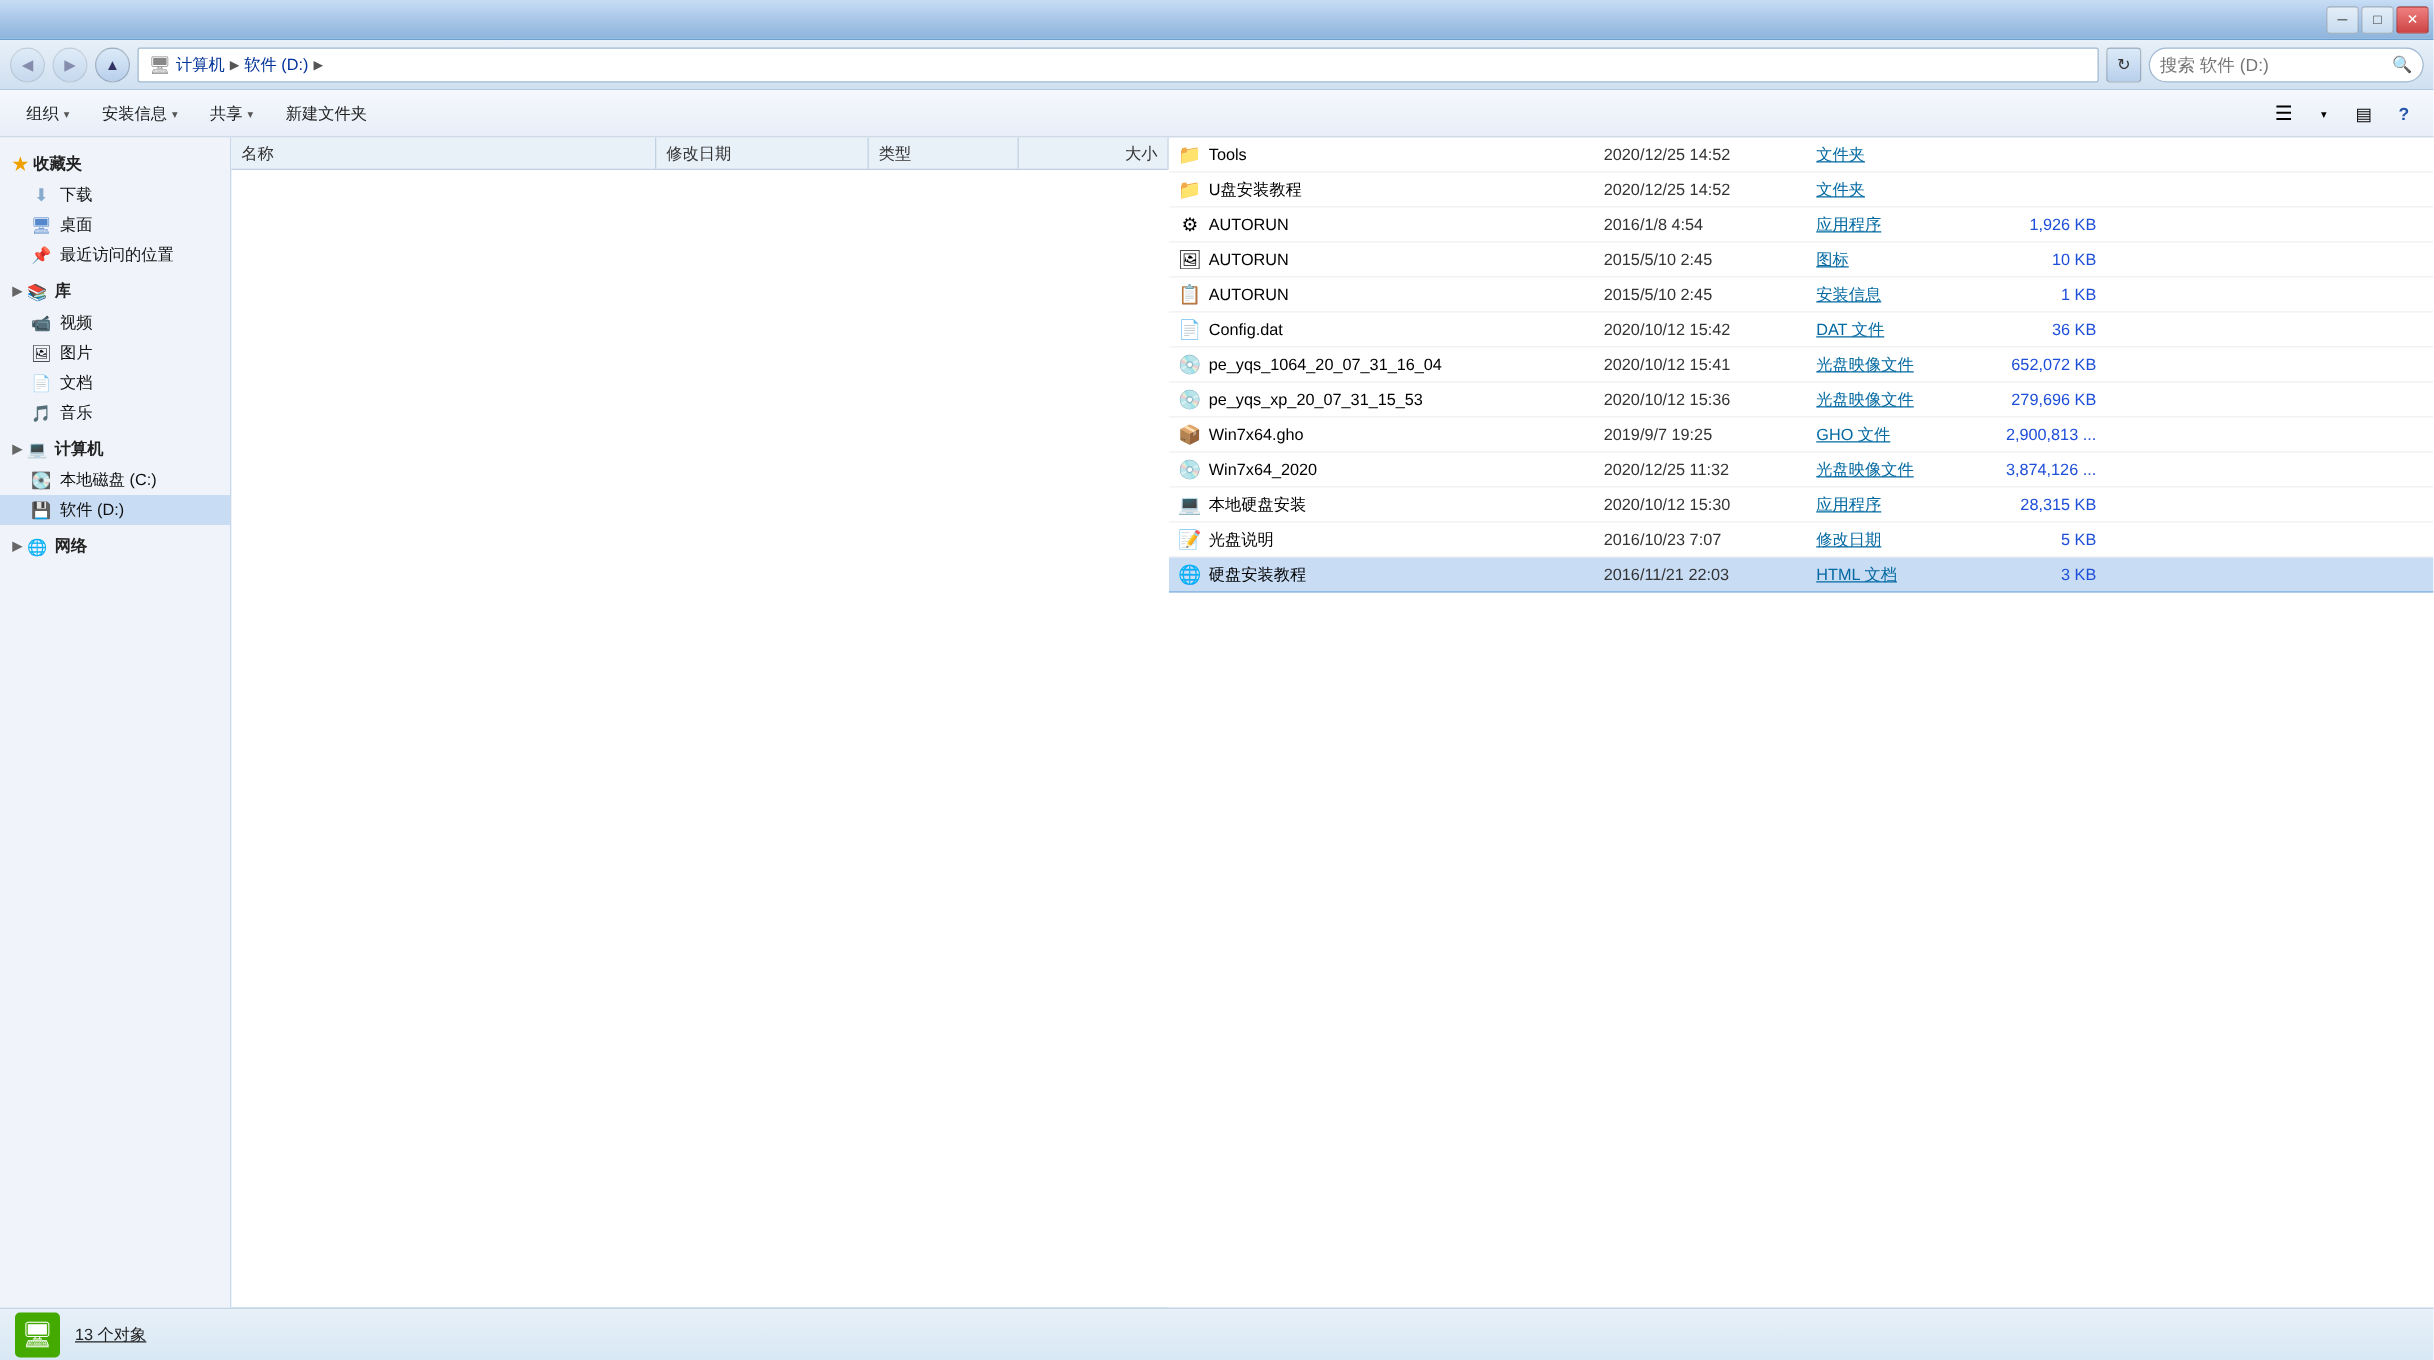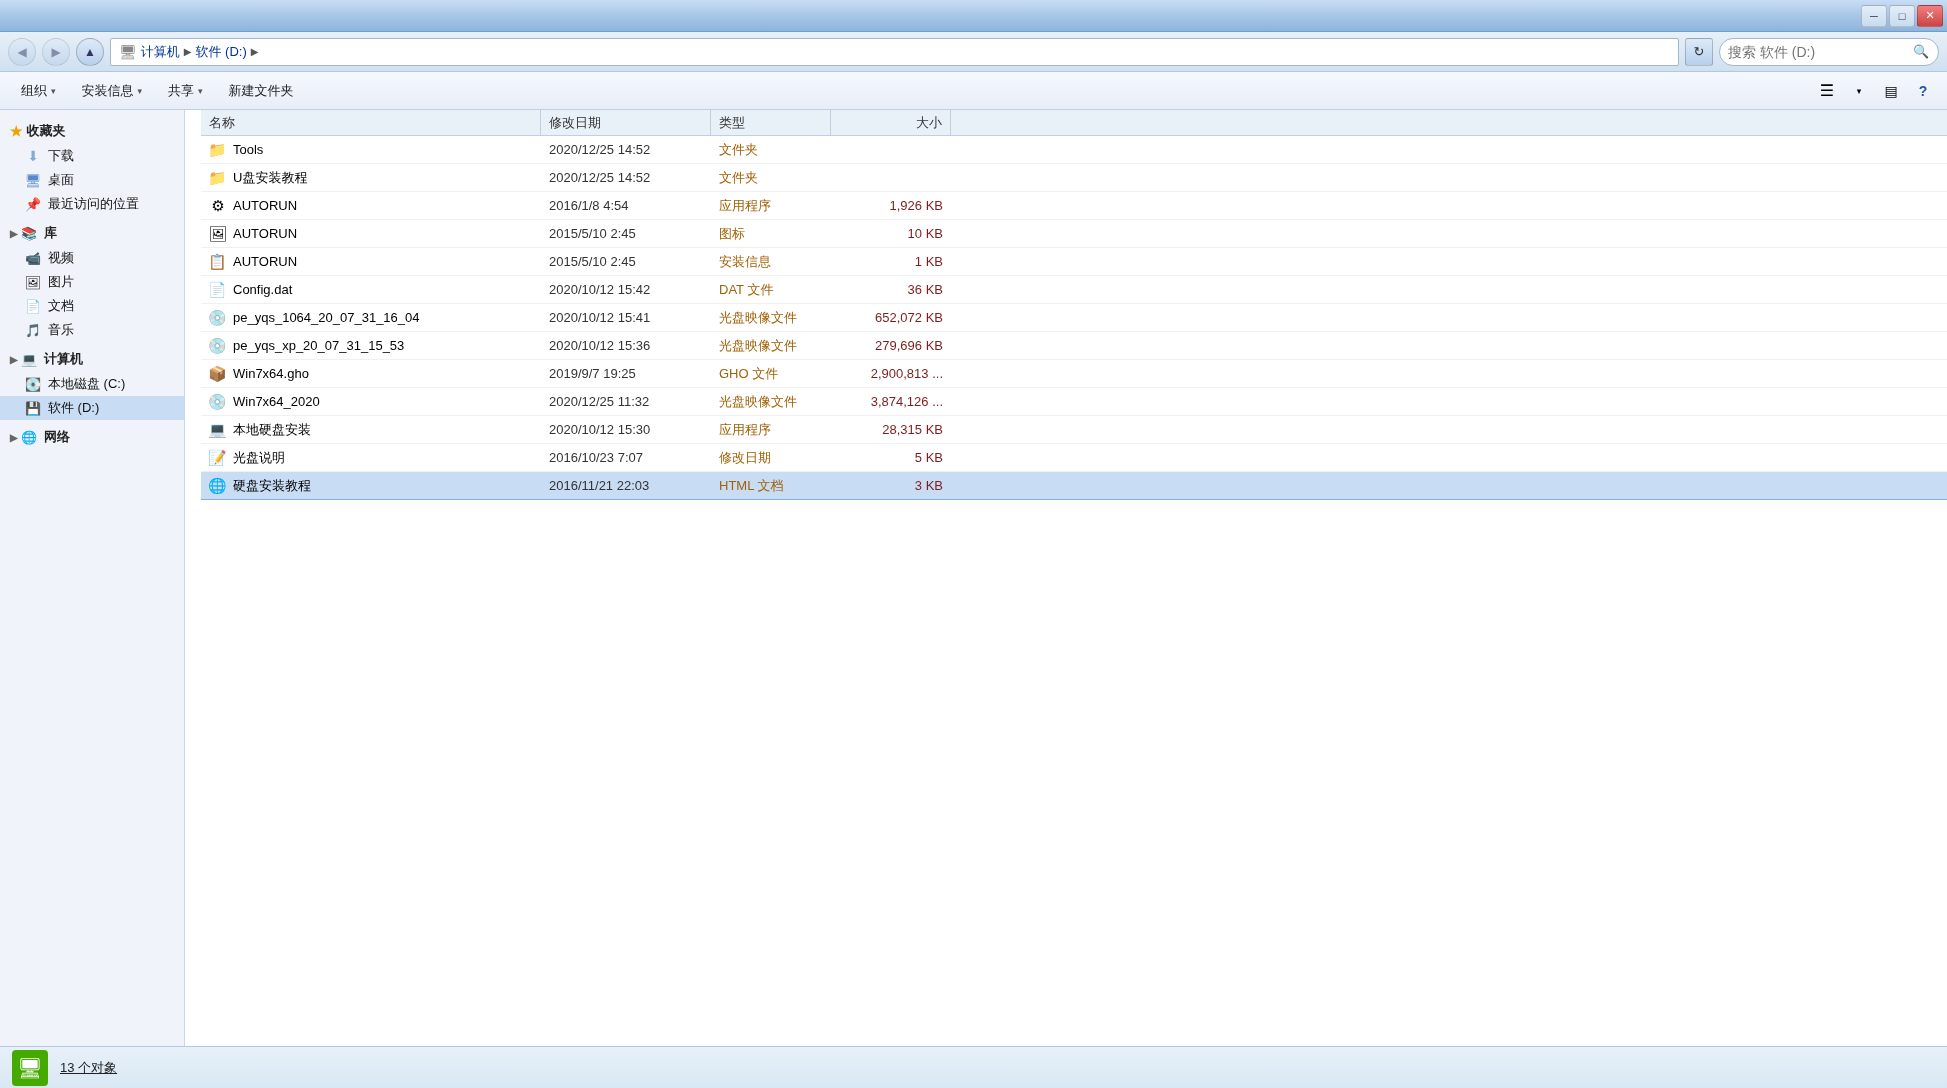--- a/index.html
+++ b/index.html
@@ -198,23 +198,22 @@
       justify-content: center;
       font-size: 14px;
       flex-shrink: 0;
     }
     .collapse-arrow { font-size: 10px; color: #666; }
 
     
     .file-area {
       flex: 1;
       display: flex;
-      flex-direction: column;
+      flex-direction: row;
       overflow: hidden;
-      padding-left: 16px;
     }
     .column-headers {
       display: flex;
       align-items: center;
       height: 26px;
       background: #e8f0f8;
       border-bottom: 1px solid #c0d0e0;
       font-size: 13px;
       color: #333;
       padding: 0 0;
@@ -252,22 +251,22 @@
       padding: 0 8px;
       height: 100%;
       display: flex;
       align-items: center;
       white-space: nowrap;
       overflow: hidden;
       text-overflow: ellipsis;
     }
     .file-cell.name { width: 340px; gap: 6px; }
     .file-cell.date { width: 170px; color: #333; }
-    .file-cell.type { width: 120px; color: #a16207; }
-    .file-cell.size { width: 120px; color: #7f1d1d; text-align: right; justify-content: flex-end; }
+    .file-cell.type { width: 120px; color: #0369a1; text-decoration: underline; }
+    .file-cell.size { width: 120px; color: #1d4ed8; text-align: right; justify-content: flex-end; }
     .file-icon {
       width: 18px;
       height: 18px;
       display: flex;
       align-items: center;
       justify-content: center;
       flex-shrink: 0;
     }
 
     

